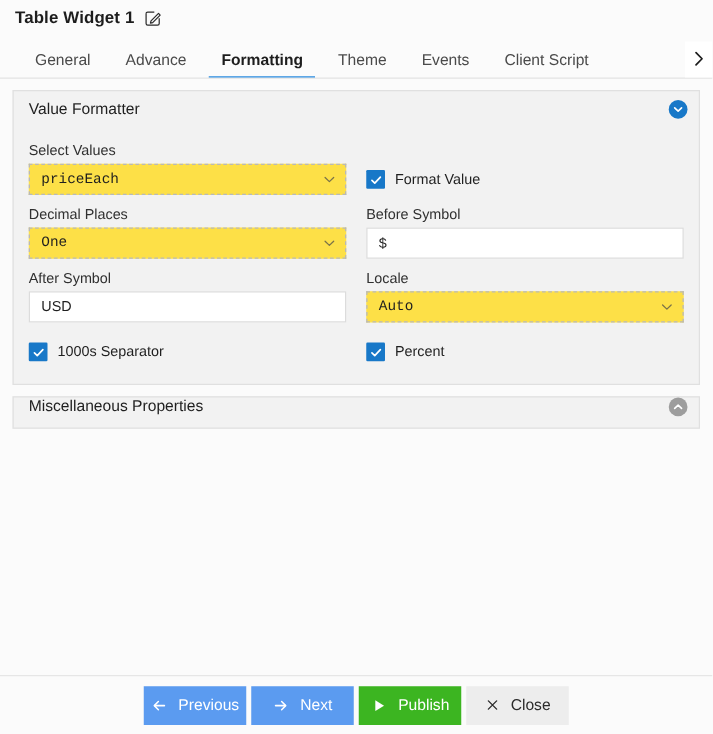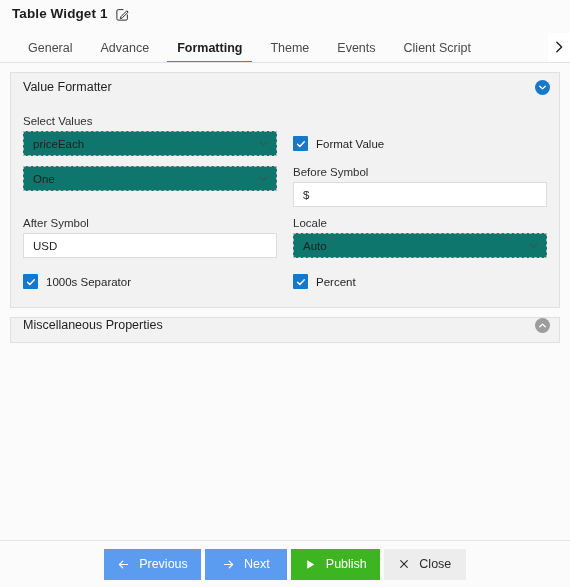--- a/index.html
+++ b/index.html
@@ -71,25 +71,25 @@
   .circ-blue{background:#1878c8;}
   .circ-gray{background:#9d9d9d;}
   .panel-body{padding:4px 12px 18px 12px;}
   
   .row{display:flex;gap:16px;margin-top:10px;}
   .col{flex:1 1 0;min-width:0;}
   .field-label{
     font-size:11.5px;color:#303030;margin-bottom:4px;display:block;
   }
   .select-box{
-    height:25px;background:#0f766e;
+    height:25px;background:#fde047;
     border:1px dashed #b9b9b9;
     display:flex;align-items:center;justify-content:space-between;
     padding:0 7px 0 9px;box-sizing:border-box;
-    font-size:11.5px;color:#1f1f1f;
+    font-size:11.5px;color:#1f1f1f;font-family:Liberation Mono, monospace;
   }
   .chev{
     width:11px;height:11px;flex:none;opacity:.72;
   }
   .text-box{
     height:25px;background:#fff;
     border:1px solid #dcdcdc;
     display:flex;align-items:center;
     padding:0 9px;box-sizing:border-box;
     font-size:11.5px;color:#1f1f1f;
@@ -113,21 +113,21 @@
   
   .footer{
     position:absolute;left:0;right:0;bottom:0;height:46px;
     border-top:1px solid #e6e6e6;background:#fbfbfb;
     display:flex;align-items:center;justify-content:center;gap:4px;
   }
   .btn{
     height:31px;min-width:82px;
     display:flex;align-items:center;justify-content:center;gap:9px;
     font-size:12.5px;color:#fff;
-    padding:0 13px;box-sizing:border-box;
+    padding:0 2px;box-sizing:border-box;
     border:none;
     font-family:"Liberation Sans", sans-serif;
   }
   .btn-blue{background:#5b9bf0;}
   .btn-green{background:#3cb521;}
   .btn-gray{background:#ededed;color:#2b2b2b;}
   .btn .ico{display:flex;align-items:center;flex:none;}
 </style>
 </head>
 <body>
@@ -189,20 +189,21 @@
               <path d="M3.4 8.4 L6.4 11.3 L12.4 4.9" fill="none" stroke="#ffffff" stroke-width="1.8" stroke-linecap="round" stroke-linejoin="round"></path>
             </svg>
           </span>
           <span class="cb-label">Format Value</span>
         </div>
       </div>
     </div>
 
     <div class="row">
       <div class="col">
+        <span class="field-label">Decimal Places</span>
         <div class="select-box">
           <span>One</span>
           <span class="chev">
             <svg viewBox="0 0 16 16" width="11" height="11">
               <path d="M3 5.8 L8 10.6 L13 5.8" fill="none" stroke="#4a4a4a" stroke-width="1.5" stroke-linecap="round" stroke-linejoin="round"></path>
             </svg>
           </span>
         </div>
       </div>
       <div class="col">

